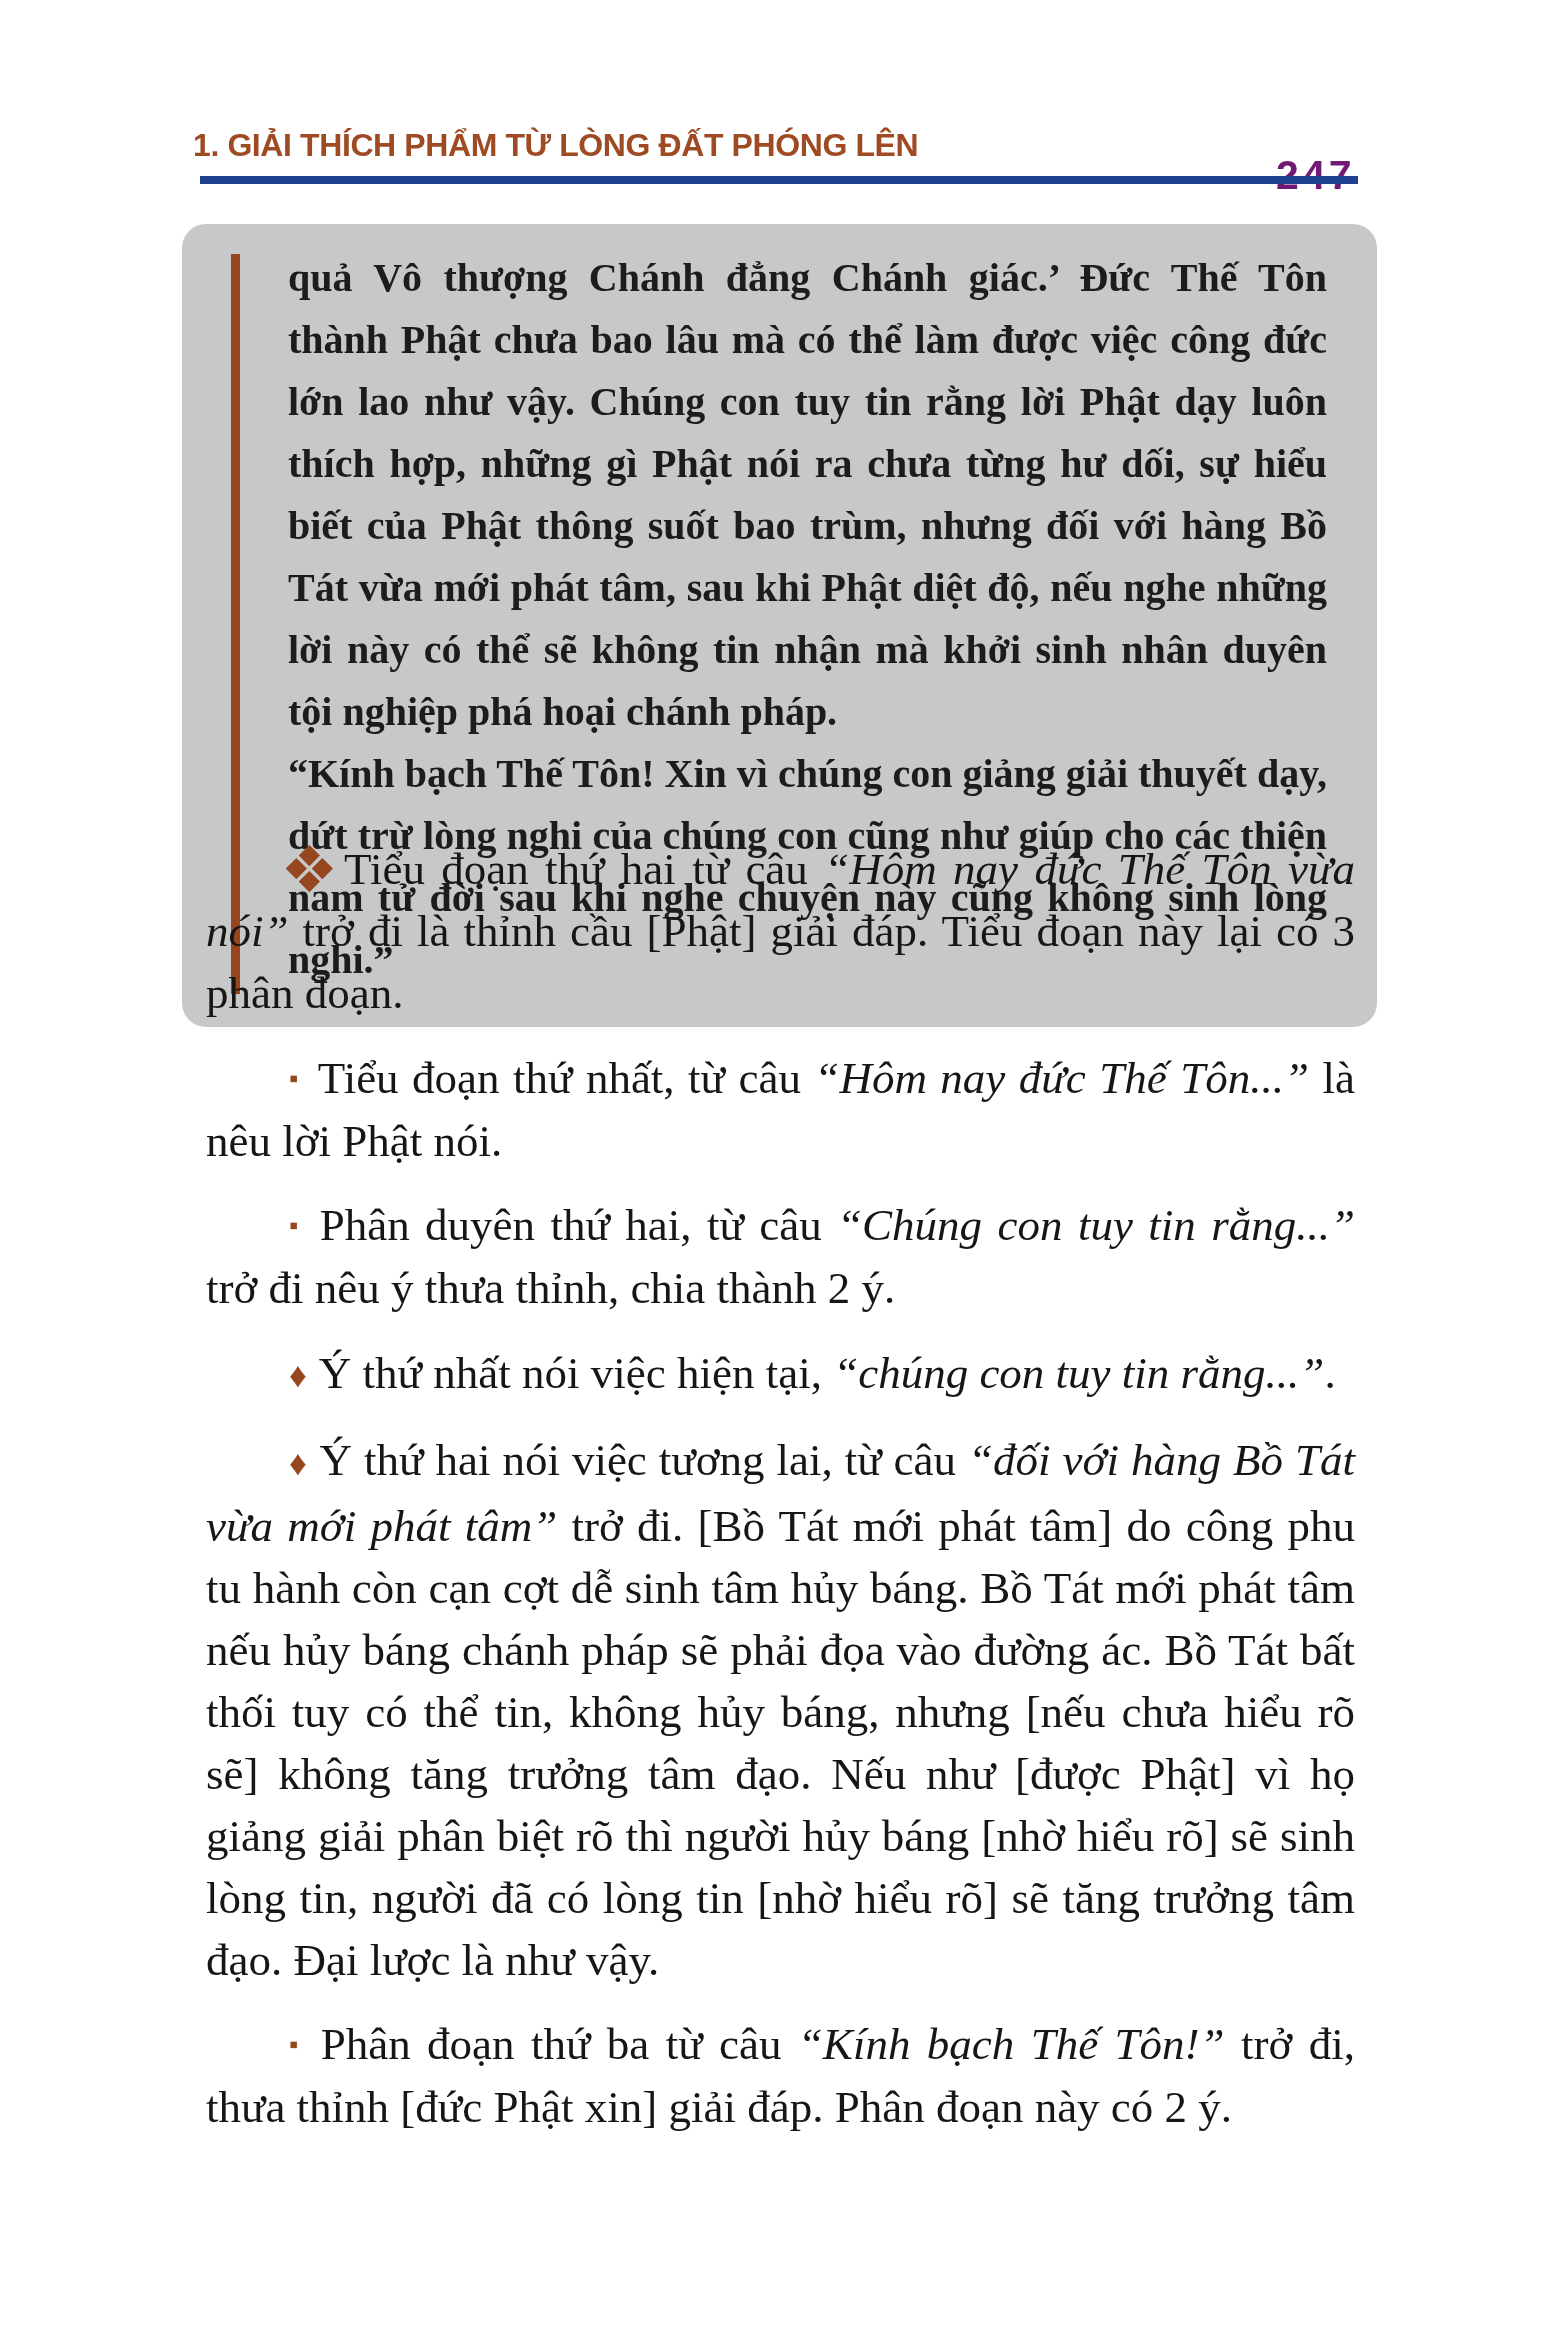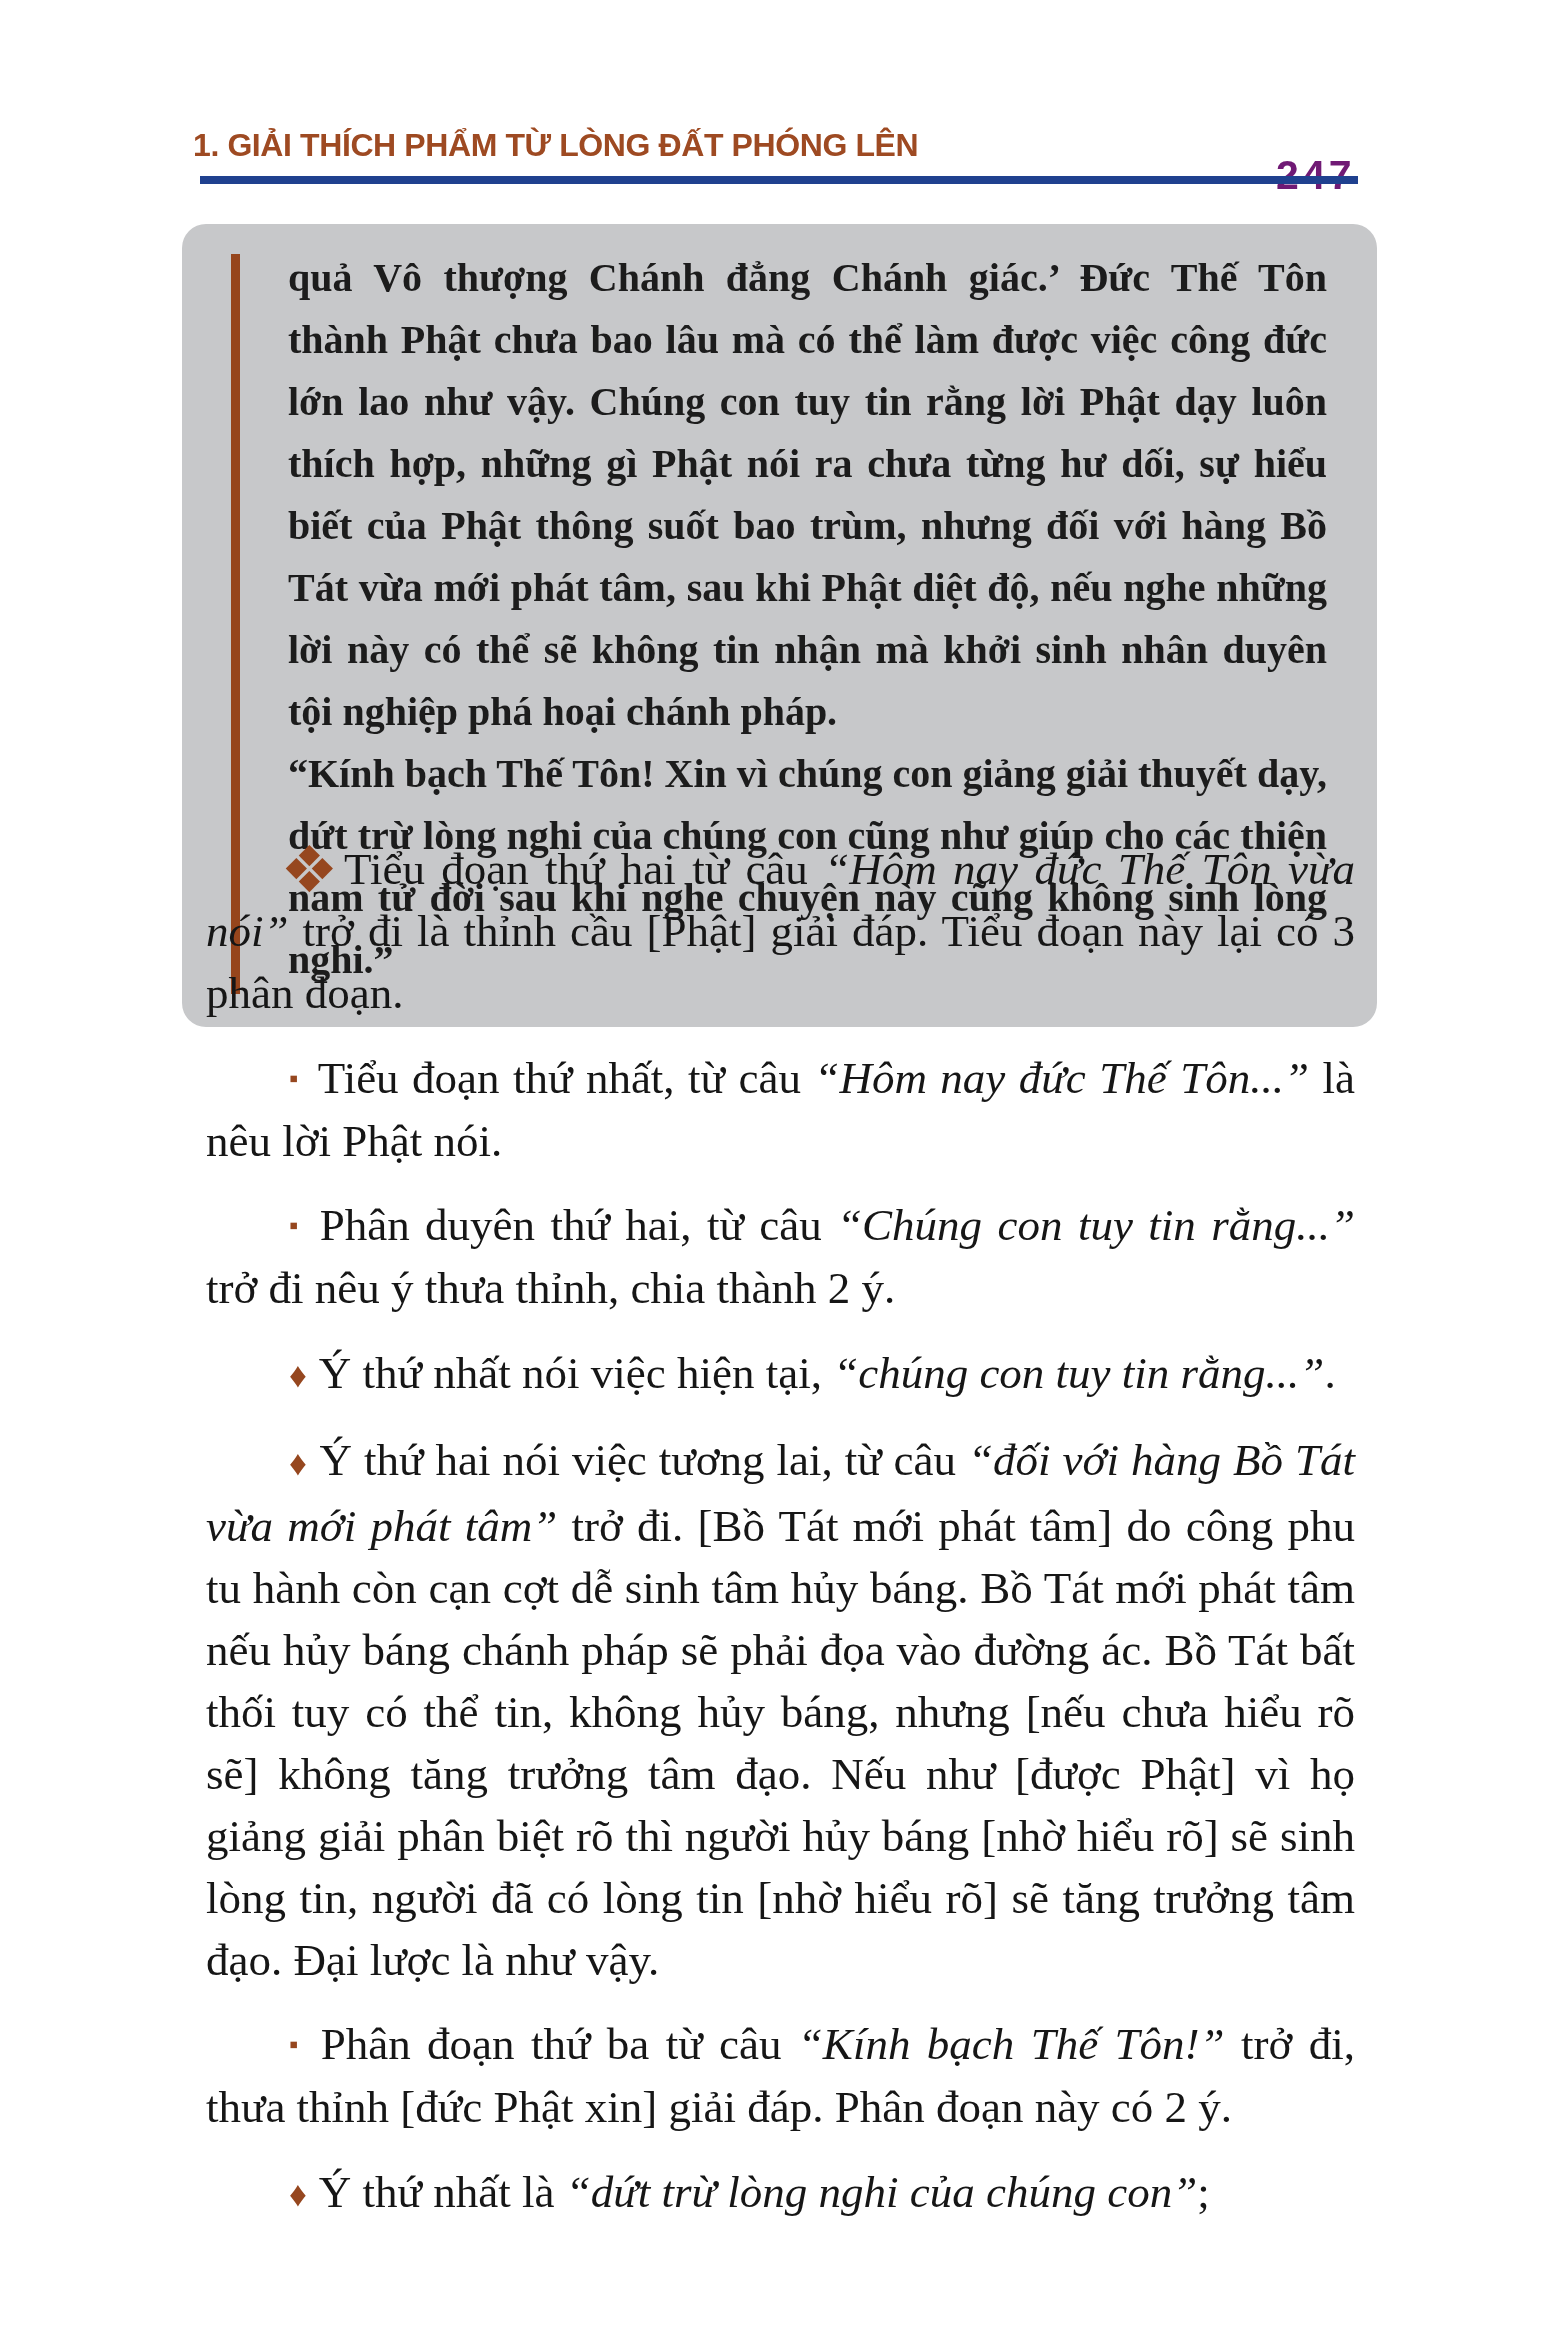--- a/index.html
+++ b/index.html
@@ -137,15 +137,14 @@
     </div>
 </div>
 
 <div class="body-content">
     <p class="bpara"><span class="bullet four-diamond"><i></i><i></i><i></i><i></i></span><span>Tiểu đoạn thứ hai từ câu </span><span class="it">“Hôm nay đức Thế Tôn vừa nói”</span><span> trở đi là thỉnh cầu [Phật] giải đáp. Tiểu đoạn này lại có 3 phân đoạn.</span></p>
     <p class="bpara"><span class="bullet square">▪</span><span>Tiểu đoạn thứ nhất, từ câu </span><span class="it">“Hôm nay đức Thế Tôn...”</span><span> là nêu lời Phật nói.</span></p>
     <p class="bpara"><span class="bullet square">▪</span><span>Phân duyên thứ hai, từ câu </span><span class="it">“Chúng con tuy tin rằng...”</span><span> trở đi nêu ý thưa thỉnh, chia thành 2 ý.</span></p>
     <p class="bpara"><span class="bullet diamond">♦</span><span>Ý thứ nhất nói việc hiện tại, </span><span class="it">“chúng con tuy tin rằng...”</span><span>.</span></p>
     <p class="bpara"><span class="bullet diamond">♦</span><span>Ý thứ hai nói việc tương lai, từ câu </span><span class="it">“đối với hàng Bồ Tát vừa mới phát tâm”</span><span> trở đi. [Bồ Tát mới phát tâm] do công phu tu hành còn cạn cợt dễ sinh tâm hủy báng. Bồ Tát mới phát tâm nếu hủy báng chánh pháp sẽ phải đọa vào đường ác. Bồ Tát bất thối tuy có thể tin, không hủy báng, nhưng [nếu chưa hiểu rõ sẽ] không tăng trưởng tâm đạo. Nếu như [được Phật] vì họ giảng giải phân biệt rõ thì người hủy báng [nhờ hiểu rõ] sẽ sinh lòng tin, người đã có lòng tin [nhờ hiểu rõ] sẽ tăng trưởng tâm đạo. Đại lược là như vậy.</span></p>
     <p class="bpara"><span class="bullet square">▪</span><span>Phân đoạn thứ ba từ câu </span><span class="it">“Kính bạch Thế Tôn!”</span><span> trở đi, thưa thỉnh [đức Phật xin] giải đáp. Phân đoạn này có 2 ý.</span></p>
-    <p class="bpara"><span class="bullet diamond">♦</span><span>Ý thứ nhất là </span><span class="it">“dứt trừ lòng nghi của chúng con”</span><span>;</span></p>
   </div>
 
 
 </body></html>

